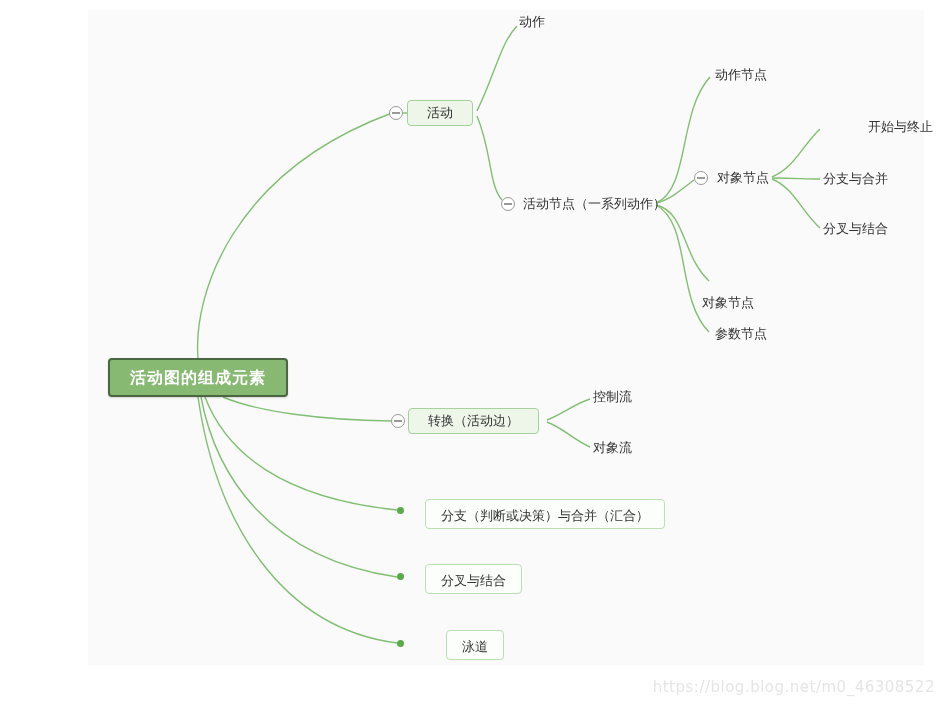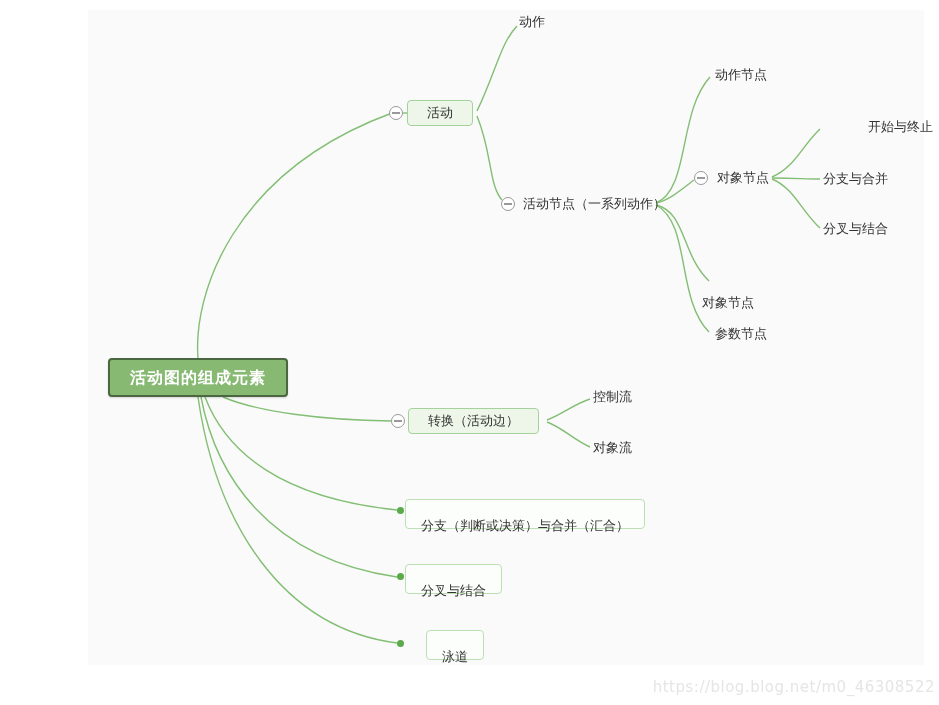--- a/index.html
+++ b/index.html
@@ -29,24 +29,25 @@
   }
 
   .box-light {
     height: 26px; line-height: 24px; padding: 0 19px; text-align: center;
     background: var(--box-light-fill, #EDF6E8);
     border: 1px solid var(--box-light-border, #A5D29B);
     border-radius: 4px;
   }
 
   .box-white {
-    height: 30px; line-height: 24px; padding: 14px 15px; text-align: center;
+    height: 30px; line-height: 24px; padding: 4px 15px; text-align: center;
     background: var(--box-white-fill, #FCFEFB);
     border: 1px solid var(--box-white-border, #BCDFB4);
     border-radius: 4px;
+    margin-left: 20px;
   }
 
   .leaf-label { height: 18px; line-height: 18px; }
 
   .collapse-icon {
     position: absolute; width: 14px; height: 14px; border-radius: 50%;
     border: 1px solid var(--collapse-icon, #999);
     background: #fff; cursor: pointer;
   }
   .collapse-icon .minus-line {

